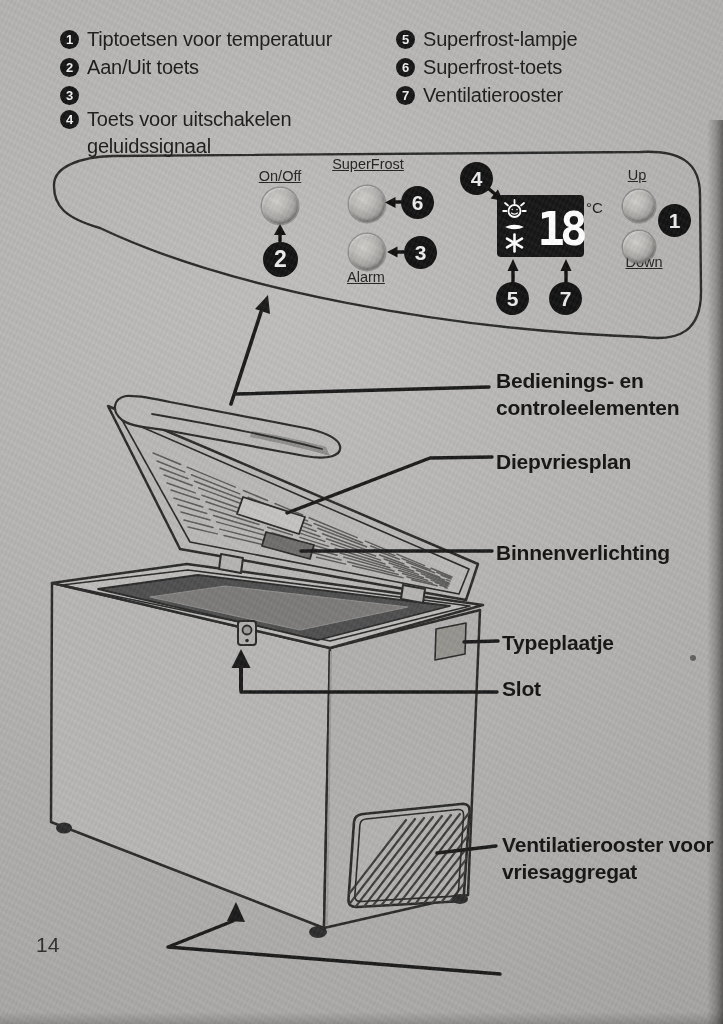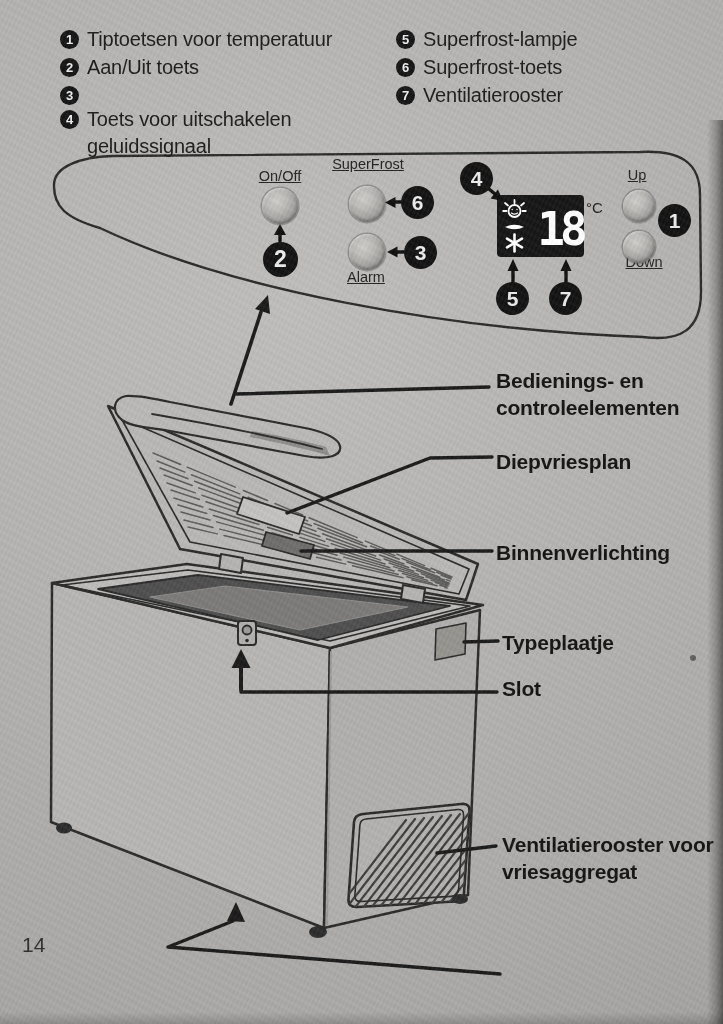--- a/index.html
+++ b/index.html
@@ -56,21 +56,21 @@
   .unit{
     position:absolute; font:400 15px/16px "Liberation Sans", sans-serif; color:#1f1f1f;
   }
 
   
   .callout{
     position:absolute; font:700 21px/27px "Liberation Sans", sans-serif;
     color:#141414; letter-spacing:-.2px;
   }
   .pagenum{
-    position:absolute; left:22px; top:933px;
+    position:absolute; left:36px; top:933px;
     font:400 21px/24px "Liberation Sans", sans-serif; color:#2e2e2e;
   }
 </style>
 </head>
 <body>
 
 <div class="page">
 
   <svg class="art" width="723" height="1024" viewBox="0 0 723 1024">
 

